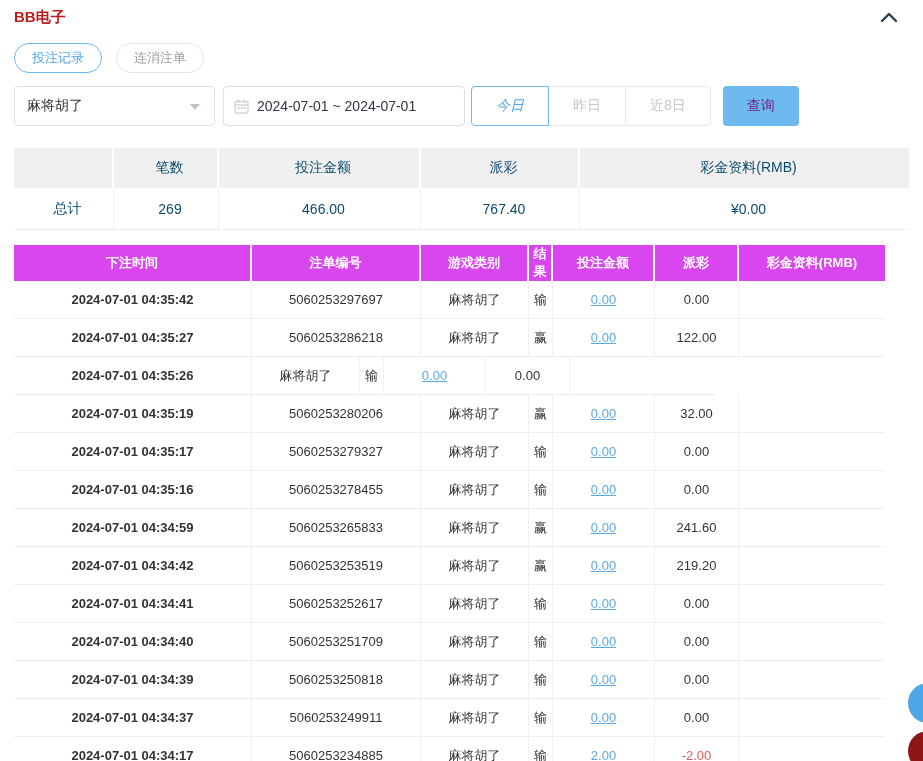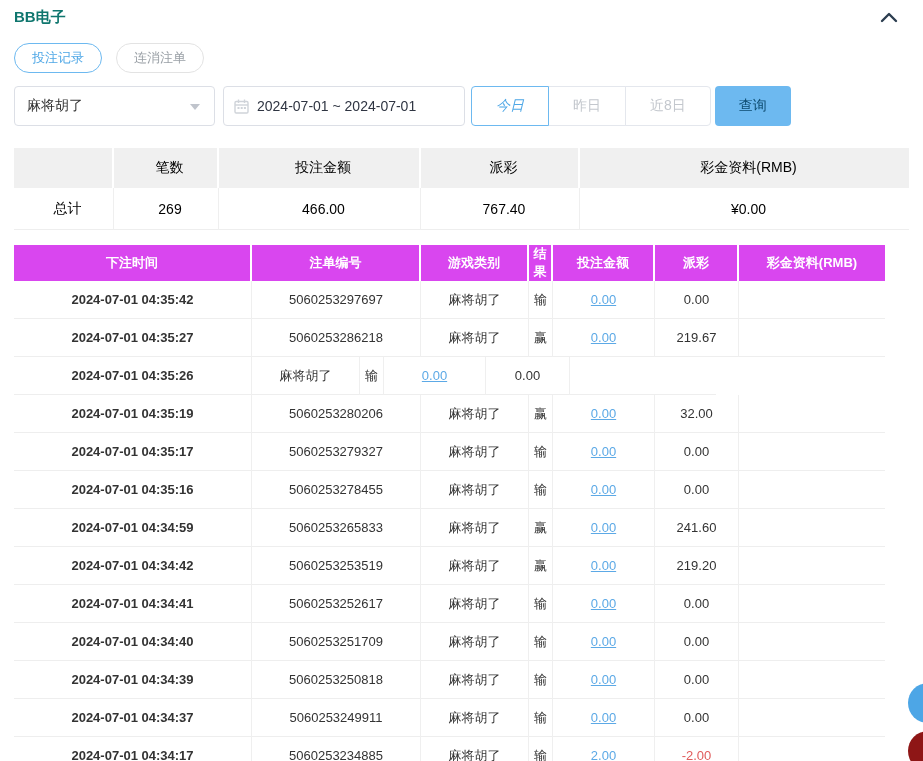--- a/index.html
+++ b/index.html
@@ -4,21 +4,21 @@
 <style>
   * { margin:0; padding:0; box-sizing:border-box; }
   html,body { width:923px; height:761px; background:#fff; overflow:hidden;
     font-family:"Liberation Sans","DejaVu Sans",sans-serif; position:relative; }
 
   .panel { padding:0 14px; }
 
   
   .panel-head { display:flex; justify-content:space-between; align-items:center;
     padding-top:6px; height:28px; }
-  .panel-title { font-size:15px; font-weight:bold; color:#0f766e; }
+  .panel-title { font-size:15px; font-weight:bold; color:#b91c1c; }
   .collapse-btn { width:24px; height:24px; display:flex; align-items:center;
     justify-content:center; cursor:pointer; margin-right:8px; }
 
   
   .tabs { display:flex; gap:14px; margin-top:15px; }
   .tab { height:30px; line-height:28px; padding:0 17px; border-radius:16px;
     font-size:13px; border:1px solid #e3e3e3; color:#9aa0a6; background:#fff; cursor:pointer; }
   .tab.active { border-color:#6db9f0; color:#4ea7e6; }
 
   
@@ -32,28 +32,28 @@
   .date-box { width:242px; height:40px; border:1px solid #dcdfe6; border-radius:4px;
     display:flex; align-items:center; padding:0 10px; font-size:14px; color:#2f3542;
     margin-left:8px; cursor:pointer; }
   .date-box .cal { margin-right:8px; display:flex; }
   .btn-group { display:flex; margin-left:6px; }
   .range-btn { height:40px; padding:0 24px; font-size:14px; background:#fff;
     border:1px solid #e4e7ed; color:#c3c7cd; margin-left:-1px; cursor:pointer; position:relative; }
   .range-btn:first-child { border-radius:4px 0 0 4px; margin-left:0; }
   .range-btn:last-child { border-radius:0 4px 4px 0; }
   .range-btn.active { border-color:#6db9f0; color:#4ea7e6; z-index:2;font-style:italic; }
-  .search-btn { height:40px; width:76px; margin-left:4px; background:#6db9f0;
-    border:none; border-radius:4px; color:#0c4a6e; font-size:14px; cursor:pointer; }
+  .search-btn { height:40px; width:76px; margin-left:12px; background:#6db9f0;
+    border:none; border-radius:4px; color:#701a75; font-size:14px; cursor:pointer; }
 
   
   .summary { margin-top:22px; font-size:14px; }
   .summary .srow { display:flex; }
   .summary .cell { display:flex; align-items:center; justify-content:center;
-    text-align:center; color:#000000;padding-left:8px; }
+    text-align:center; color:#0c4a6e;padding-left:8px; }
   .summary .shead .cell { background:#f0f0f0; height:40px; border-right:2px solid #fff; }
   .summary .shead .cell:last-child { border-right:none; }
   .summary .sbody .cell { height:42px; border-right:1px solid #efefef;
     border-bottom:1px solid #eee; }
   .summary .sbody .cell:last-child { border-right:none; }
   .sc1 { width:100px; } .sc2 { width:105px; } .sc3 { width:202px; }
   .sc4 { width:159px; } .sc5 { width:329px; }
 
   
   .records { margin-top:15px; font-size:13px; }
@@ -164,21 +164,21 @@
       </div>
 
       <div class="trow">
         <div class="cell c1">2024-07-01 04:35:27</div>
         <div class="cell c2">5060253286218</div>
         <div class="cell c3">麻将胡了</div>
         <div class="cell c4">赢</div>
         <div class="cell c5">
             <a class="bet-link">0.00</a>
           </div>
-        <div class="cell c6 payout-cell">219.67</div>
+        <div class="cell c6 payout-cell">122.00</div>
         <div class="cell c7"></div>
       </div>
 
       <div class="trow">
         <div class="cell c1">2024-07-01 04:35:26</div>
         <div class="cell c3">麻将胡了</div>
         <div class="cell c4">输</div>
         <div class="cell c5">
             <a class="bet-link">0.00</a>
           </div>

